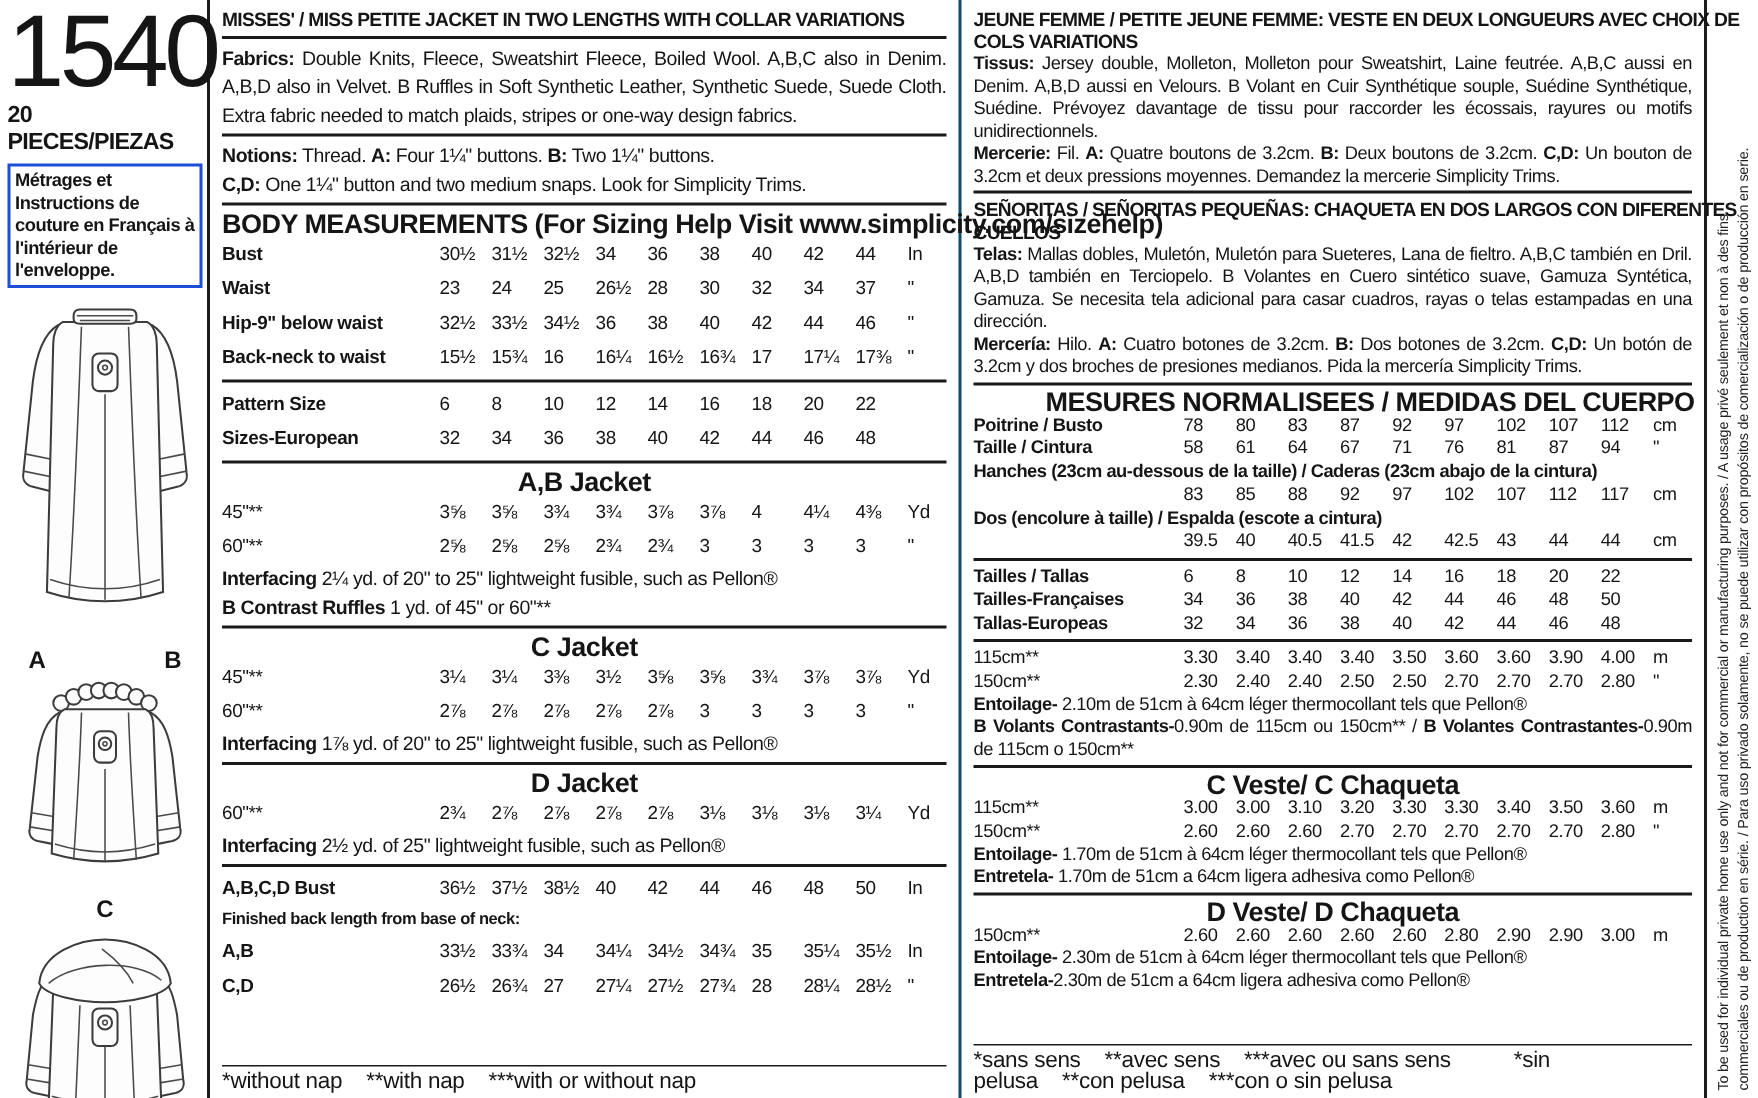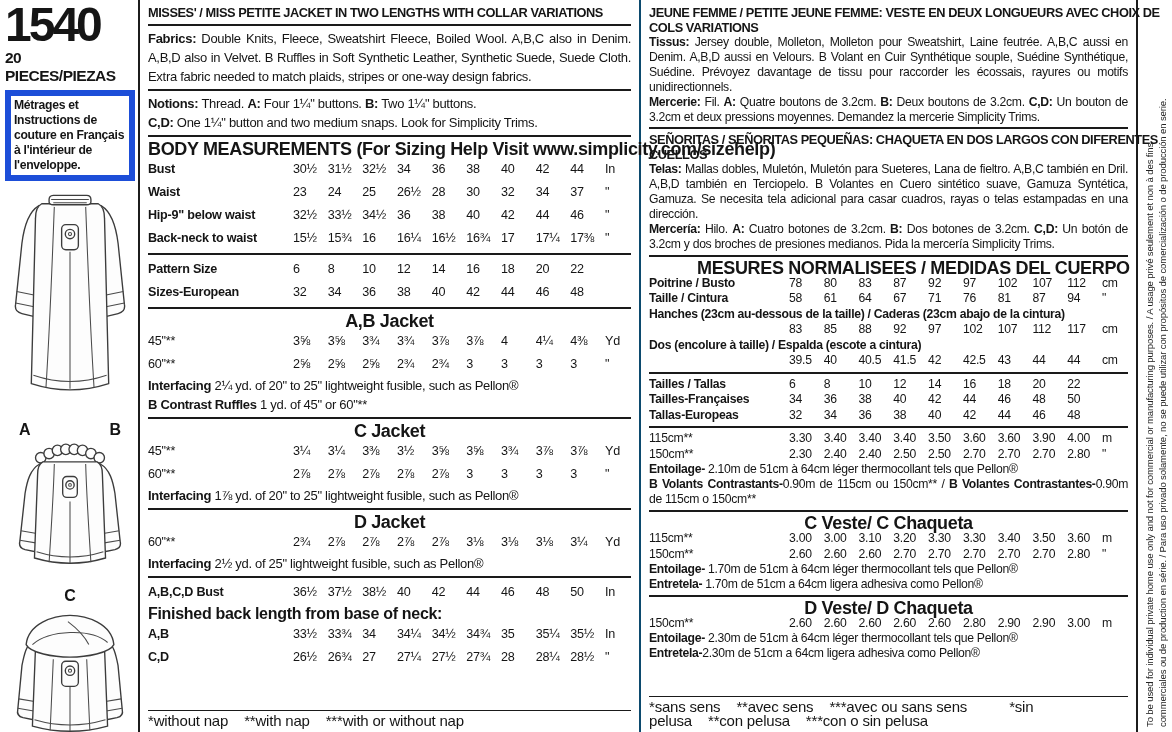--- a/index.html
+++ b/index.html
@@ -7,44 +7,44 @@
     width:1172px;height:732px;background:#fff;color:#151515;
     display:flex;box-sizing:border-box;overflow:hidden;
     font-family:"Liberation Sans",sans-serif;
   }
   
   .col-left{width:140px;box-sizing:border-box;border-right:2px solid #1c1c1c;padding:2px 3px 0 5px;}
   .col-mid{width:501px;box-sizing:border-box;border-right:2px solid #0c4a6e;padding:5px 8px 4px 8px;display:flex;flex-direction:column;}
   .col-right{width:497px;box-sizing:border-box;border-right:2px solid #1c1c1c;padding:5px 8px 4px 8px;display:flex;flex-direction:column;}
   .col-strip{flex:1;position:relative;}
   
-  .pattern-number{font-size:48px;font-weight:bold;letter-spacing:-3px;line-height:0.95;}
+  .pattern-number{font-size:68px;font-weight:normal;letter-spacing:-3px;line-height:0.95;}
   .pieces{font-size:15.5px;font-weight:bold;letter-spacing:-0.5px;margin-top:1px;}
-  .french-box{border:6px solid #1d4ed8;margin-top:5px;padding:2px 3px;font-weight:bold;font-size:12.2px;line-height:1.24;letter-spacing:-0.3px;}
+  .french-box{border:2px solid #1d4ed8;margin-top:5px;padding:2px 3px;font-weight:bold;font-size:12.2px;line-height:1.24;letter-spacing:-0.3px;}
   .drawing{position:relative;}
   .drawing svg{display:block;margin:0 auto;}
   .view-label{position:absolute;bottom:0;font-size:16px;font-weight:bold;letter-spacing:0;}
   .vl-a{left:14px;} .vl-b{right:14px;} .vl-c{left:50%;transform:translateX(-50%);}
   
   .b{font-weight:bold;}
   .h-title{font-weight:bold;font-size:12.8px;line-height:16px;letter-spacing:-0.45px;white-space:nowrap;}
   .rule{border-top:2px solid #1a1a1a;margin:3px 0;}
   .rule.thin{border-top-width:1.5px;}
   .para{margin:0;text-align:justify;letter-spacing:-0.3px;}
   .col-mid .para{font-size:13px;line-height:19px;}
   .col-right .para{font-size:12.2px;line-height:14.9px;}
   .col-right .h-title{line-height:15px;}
   .sec-h{font-weight:bold;font-size:18px;letter-spacing:-0.35px;line-height:18px;white-space:nowrap;text-align:center;}
   
   .mtable{width:100%;}
   .trow{display:grid;grid-template-columns:var(--lw) repeat(9,1fr) 26px;letter-spacing:-0.25px;}
   .trow-full{font-weight:bold;letter-spacing:-0.3px;}
   .mid-table{--lw:145px;}
   .mid-table .trow{font-size:12.6px;line-height:23px;}
-  .mid-table .trow-full{font-size:16px;line-height:19px;}
+  .mid-table .trow-full{font-size:11px;line-height:19px;}
   .right-table{--lw:140px;}
   .right-table .trow{font-size:12.2px;line-height:15.5px;}
   .right-table .trow-full{font-size:12.2px;line-height:15.5px;}
   .tlabel{white-space:nowrap;}
   .tval,.tunit{white-space:nowrap;}
   
   .fnotes{font-size:15px;letter-spacing:-0.2px;line-height:14px;}
   .fnotes span{margin-right:16px;}
   .col-right .fnotes span:nth-child(4){margin-left:26px;}
   .push-bottom{margin-top:auto;}

